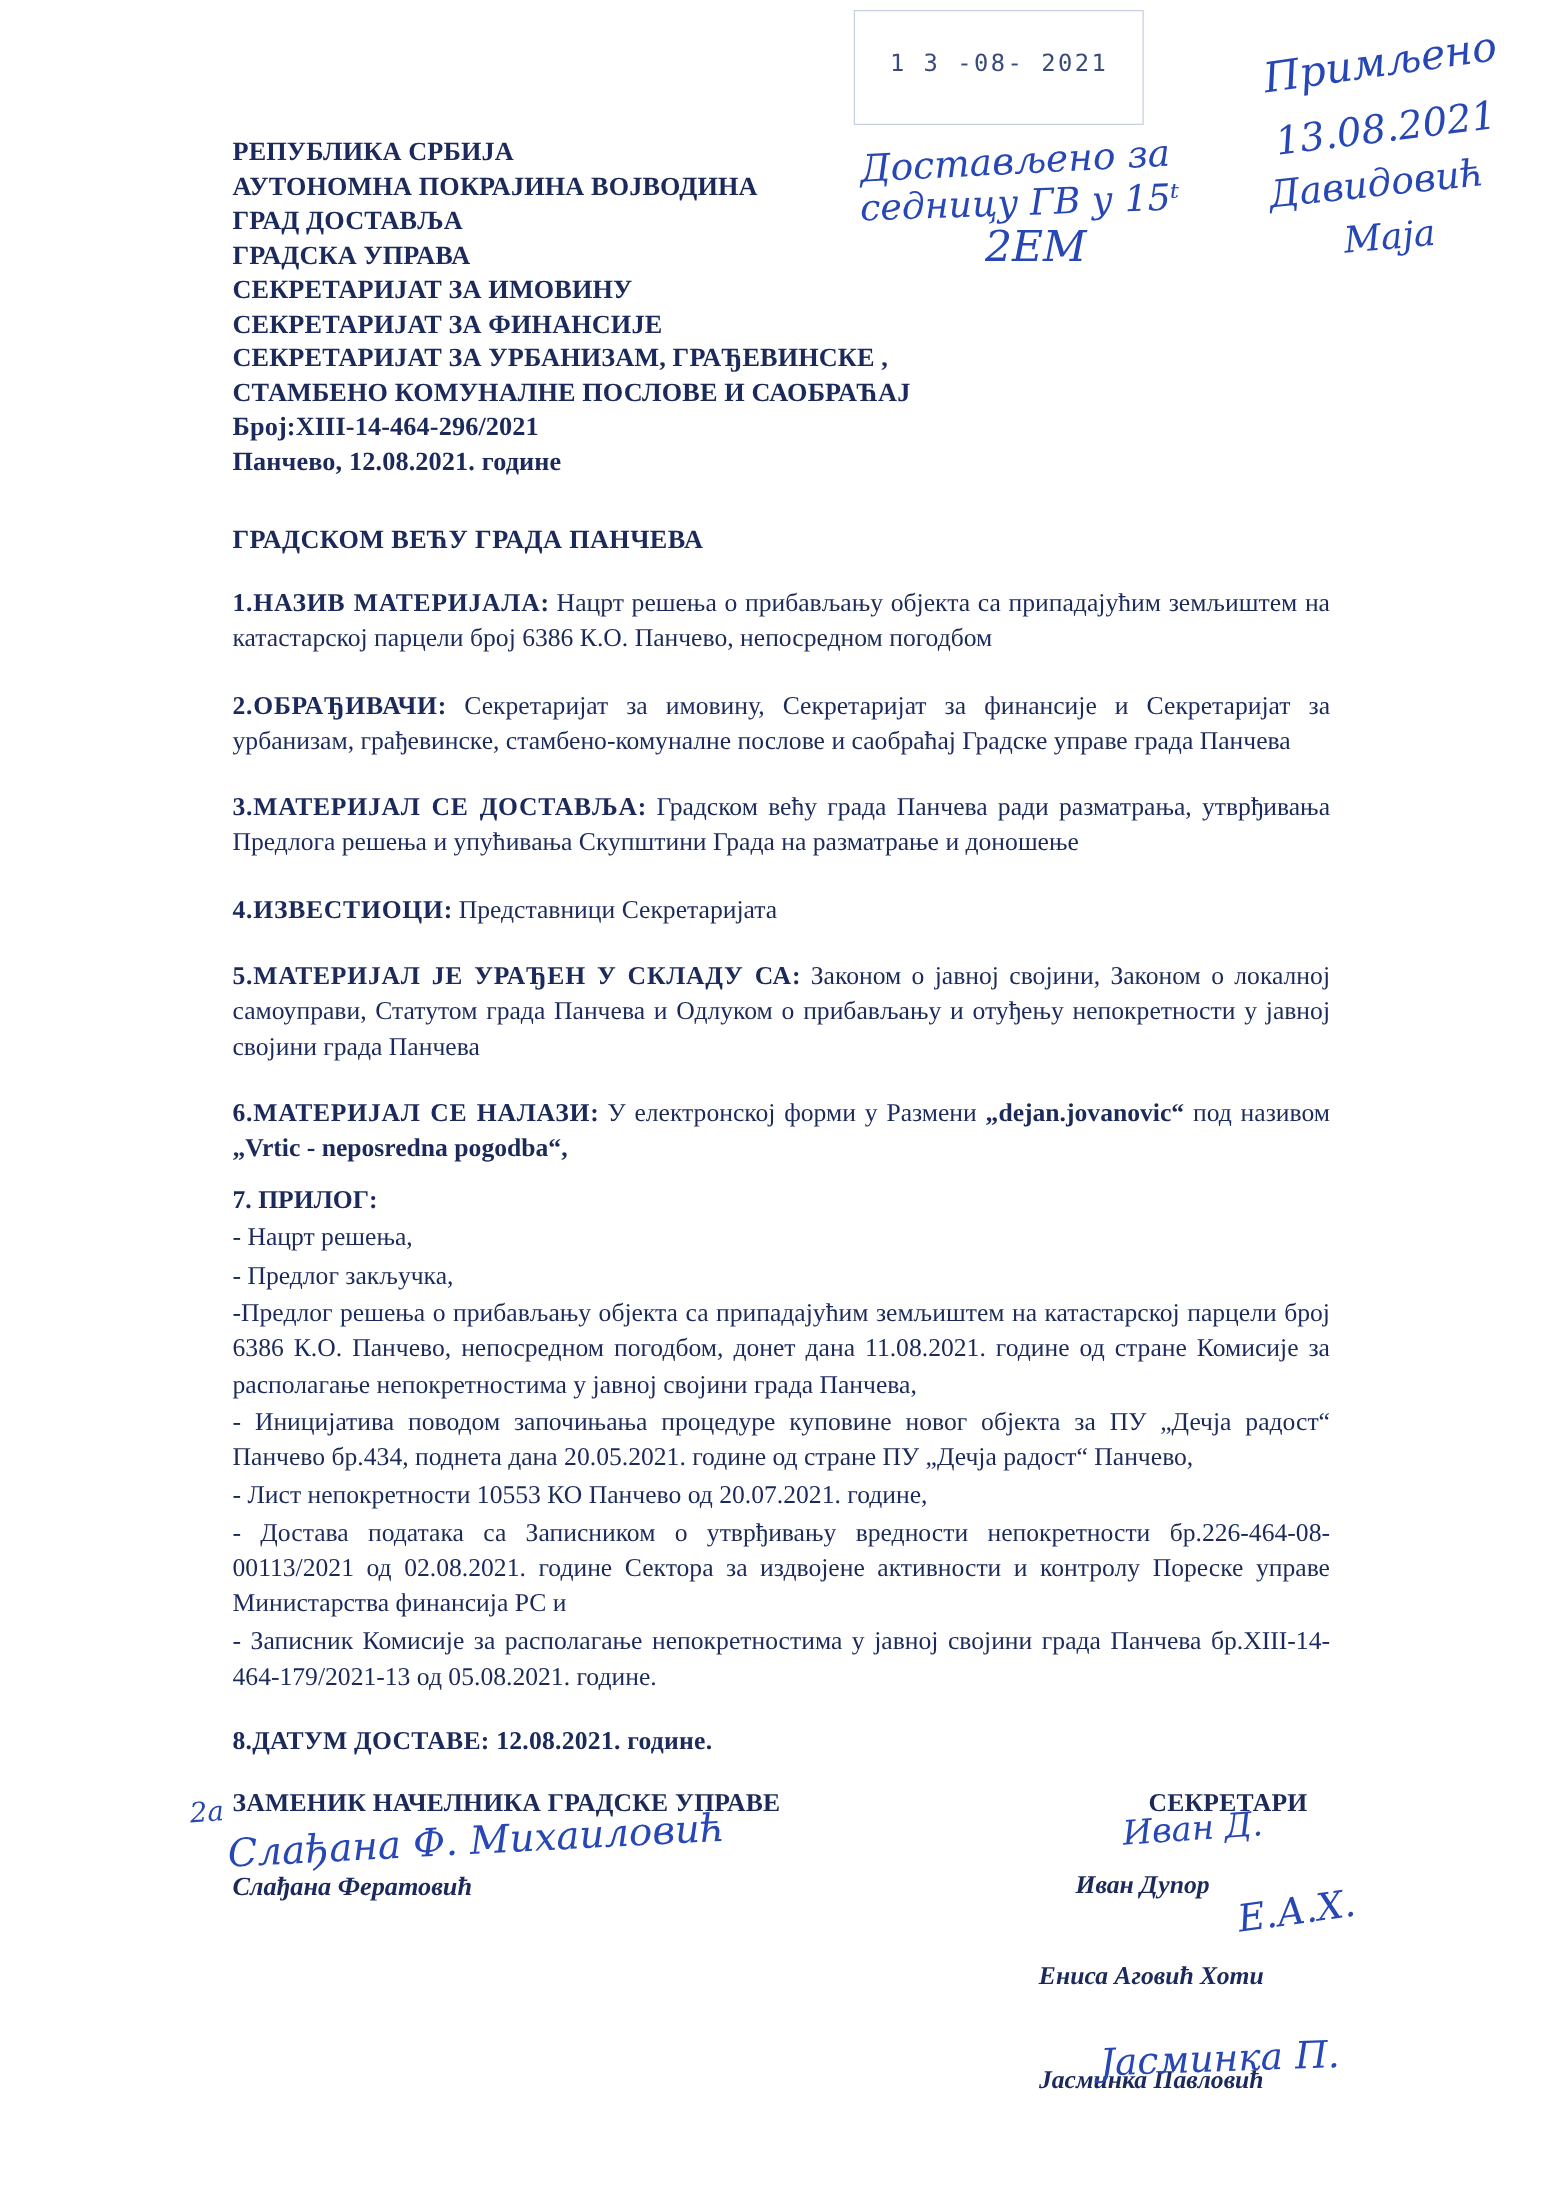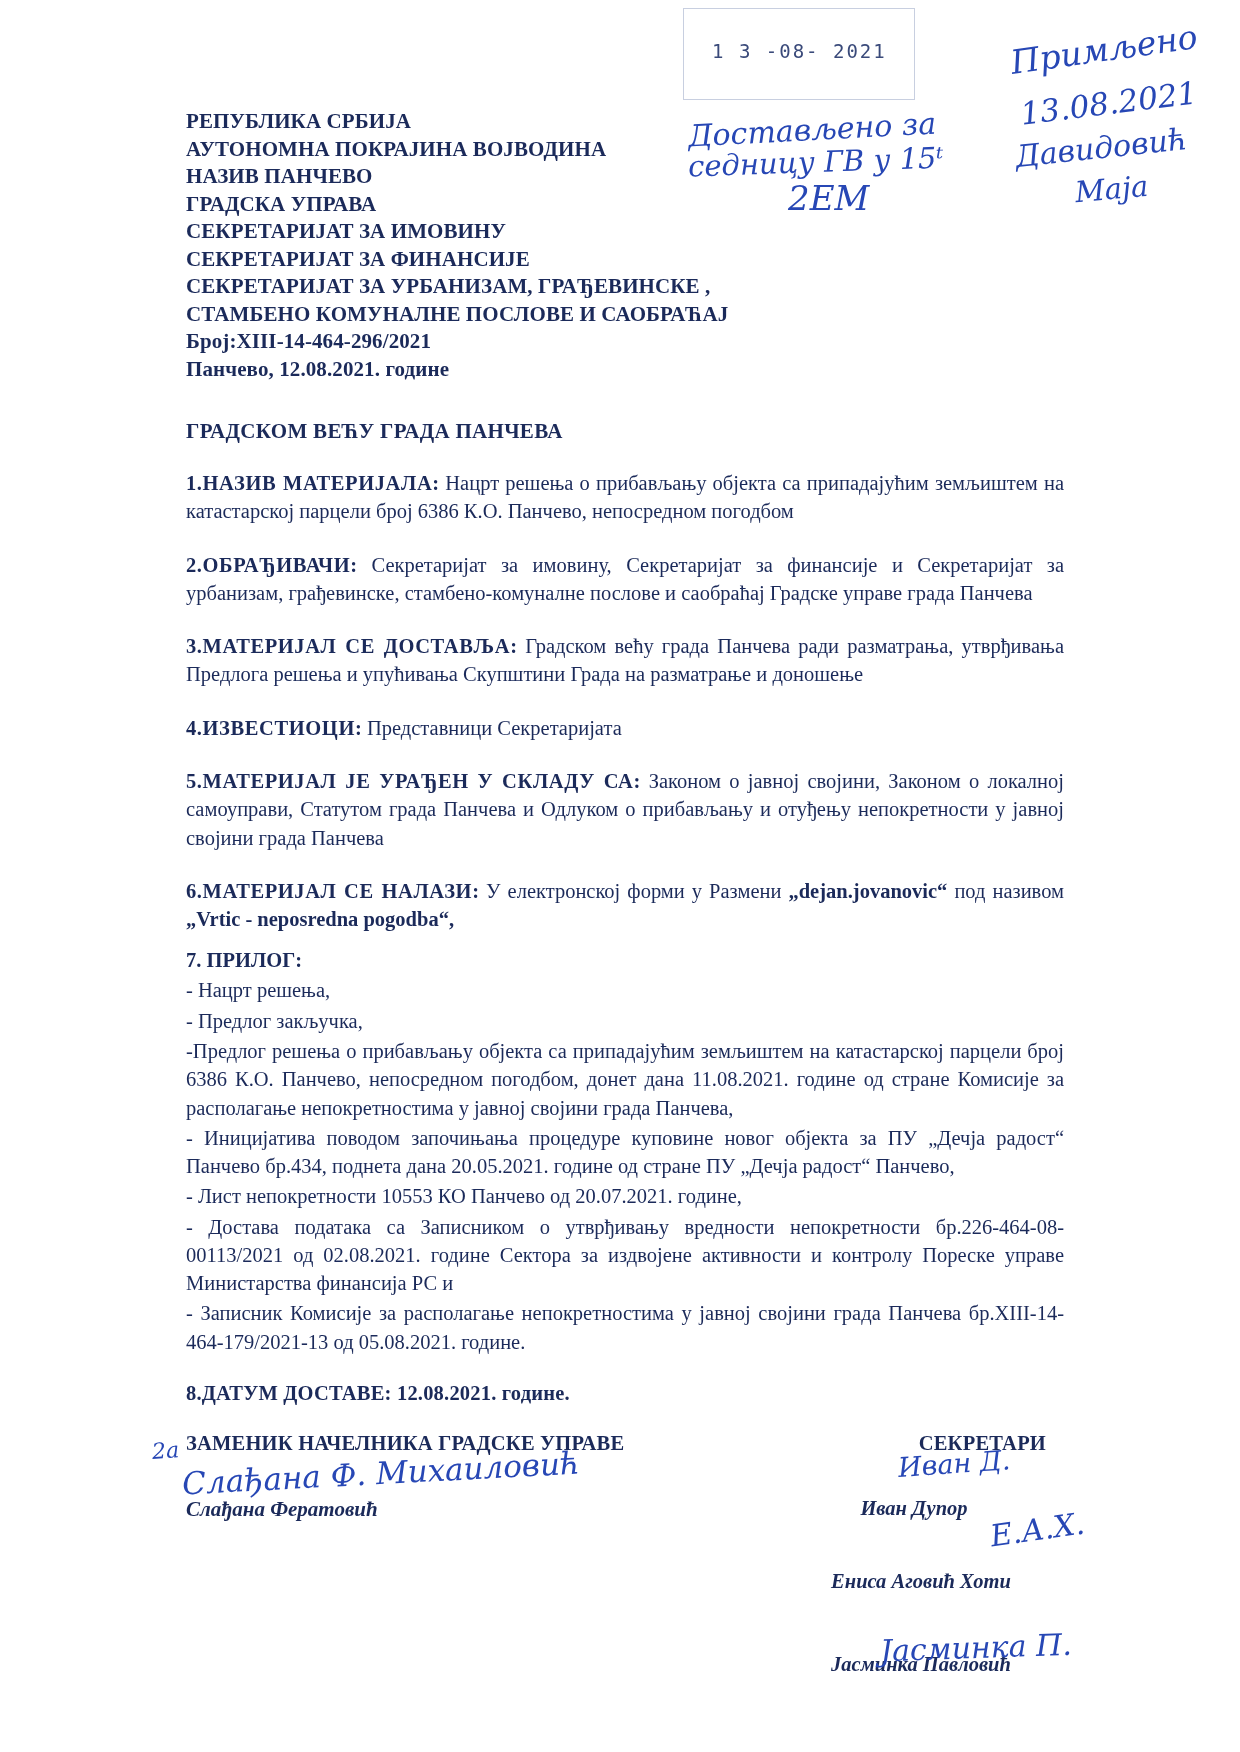--- a/index.html
+++ b/index.html
@@ -185,21 +185,21 @@
   <div class="ink hand scribble-4">Примљено</div>
   <div class="ink hand scribble-5">13.08.2021</div>
   <div class="ink hand scribble-6">Давидовић</div>
   <div class="ink hand scribble-7">Маја</div>
 
   <div class="content">
 
     <div class="header-block">
       <div>РЕПУБЛИКА СРБИЈА</div>
       <div>АУТОНОМНА ПОКРАЈИНА ВОЈВОДИНА</div>
-      <div>НАЗИВ ПАНЧЕВО</div>
+      <div>ГРАД ДОСТАВЉА</div>
       <div>ГРАДСКА УПРАВА</div>
       <div>СЕКРЕТАРИЈАТ ЗА ИМОВИНУ</div>
       <div>СЕКРЕТАРИЈАТ ЗА ФИНАНСИЈЕ</div>
       <div>СЕКРЕТАРИЈАТ ЗА УРБАНИЗАМ, ГРАЂЕВИНСКЕ ,</div>
       <div>СТАМБЕНО КОМУНАЛНЕ ПОСЛОВЕ И САОБРАЋАЈ</div>
       <div>Број:XIII-14-464-296/2021</div>
       <div>Панчево, 12.08.2021. године</div>
     </div>
 
     <div class="addressee">ГРАДСКОМ ВЕЋУ ГРАДА ПАНЧЕВА</div>

